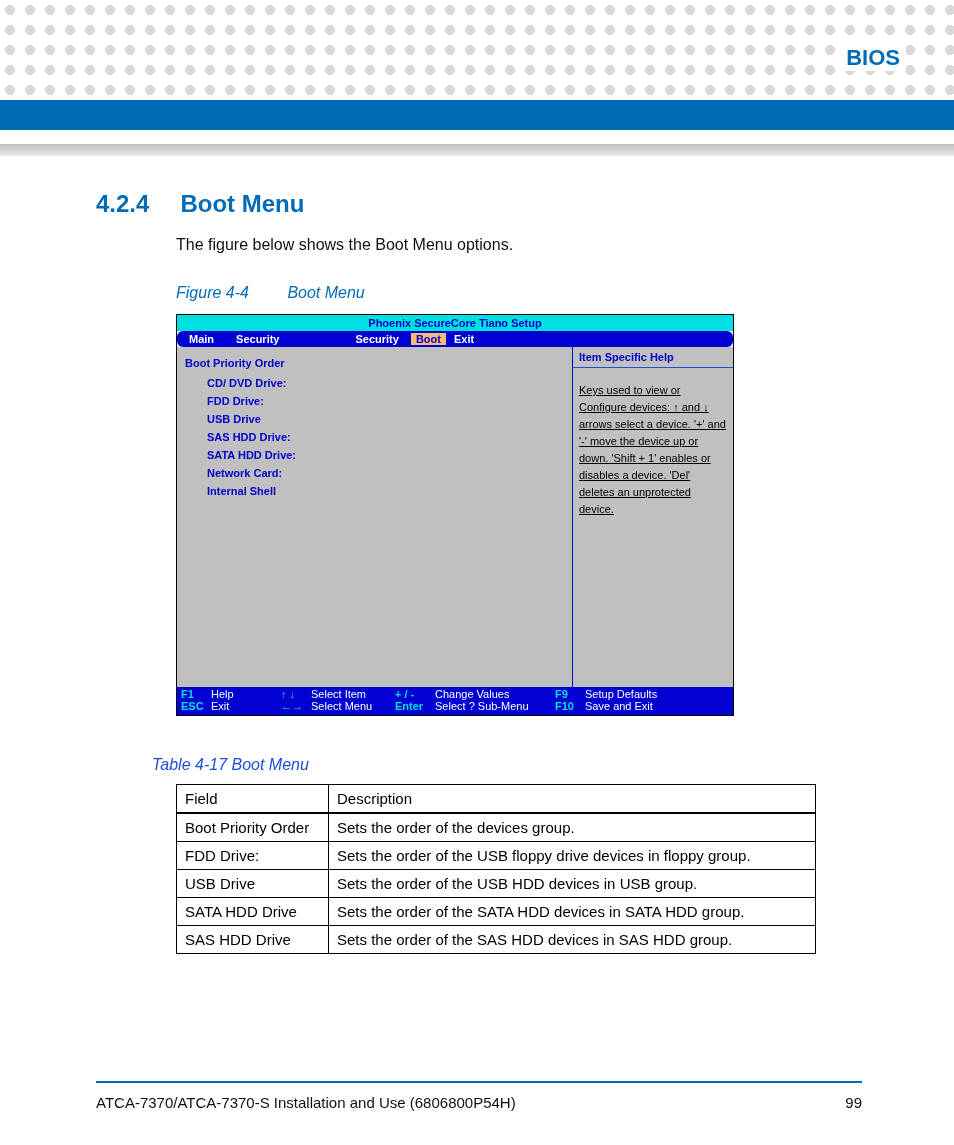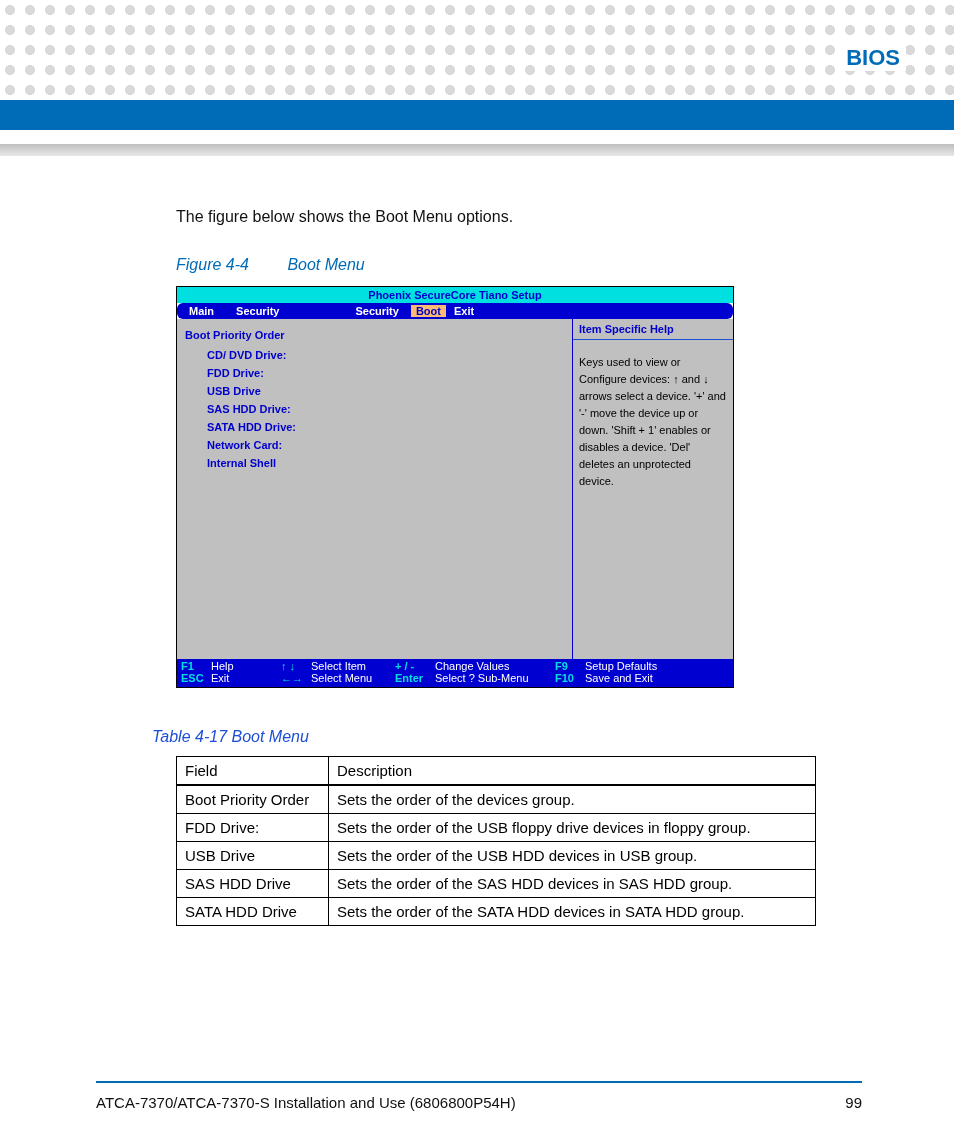--- a/index.html
+++ b/index.html
@@ -135,20 +135,21 @@
     color: #0000cc;
     font-weight: 700;
     border-bottom: 1px solid #1d4ed8;
     padding: 4px 6px;
   }
   .bios-right .help-body {
     color: #000;
     padding: 14px 6px 6px 6px;
     line-height: 1.55;
     font-size: 11px;
+    text-decoration: underline;
   }
   .bios-footer {
     background: #0000d0;
     color: #fff;
     font-size: 11px;
     padding: 1px 4px 3px 4px;
   }
   .bios-footer .row { display: flex; align-items: center; }
   .bios-footer .k { color: #00e0e0; font-weight: 700; display:inline-block; }
   .bios-footer .v { color: #fff; display:inline-block; }
@@ -201,20 +202,24 @@
 </style>
 </head>
 <body>
 
 <div class="dot-pattern"></div>
 <div class="header-title">BIOS</div>
 <div class="blue-bar"></div>
 <div class="gray-bar"></div>
 
 <div class="content">
+  <div>
+    <span class="sec-num">4.2.4</span>
+    <span class="sec-title">Boot Menu</span>
+  </div>
   <p class="body-text">The figure below shows the Boot Menu options.</p>
 
   <p class="fig-caption">
     <span class="figno">Figure 4-4</span>
     <span>Boot Menu</span>
   </p>
 
   <div class="bios">
     <div class="bios-title">Phoenix SecureCore Tiano Setup</div>
     <div class="bios-tabs">
@@ -283,26 +288,26 @@
       </tr>
       <tr>
         <td>FDD Drive:</td>
         <td>Sets the order of the USB floppy drive devices in floppy group.</td>
       </tr>
       <tr>
         <td>USB Drive</td>
         <td>Sets the order of the USB HDD devices in USB group.</td>
       </tr>
       <tr>
+        <td>SATA HDD Drive</td>
+        <td>Sets the order of the SATA HDD devices in SATA HDD group.</td>
+      </tr>
+      <tr>
         <td>SAS HDD Drive</td>
         <td>Sets the order of the SAS HDD devices in SAS HDD group.</td>
-      </tr>
-      <tr>
-        <td>SATA HDD Drive</td>
-        <td>Sets the order of the SATA HDD devices in SATA HDD group.</td>
       </tr>
     </tbody>
   </table>
 </div>
 
 <div class="footer-line"></div>
 <div class="footer-text">ATCA-7370/ATCA-7370-S Installation and Use (6806800P54H)</div>
 <div class="page-num">99</div>
 
 </body></html>

